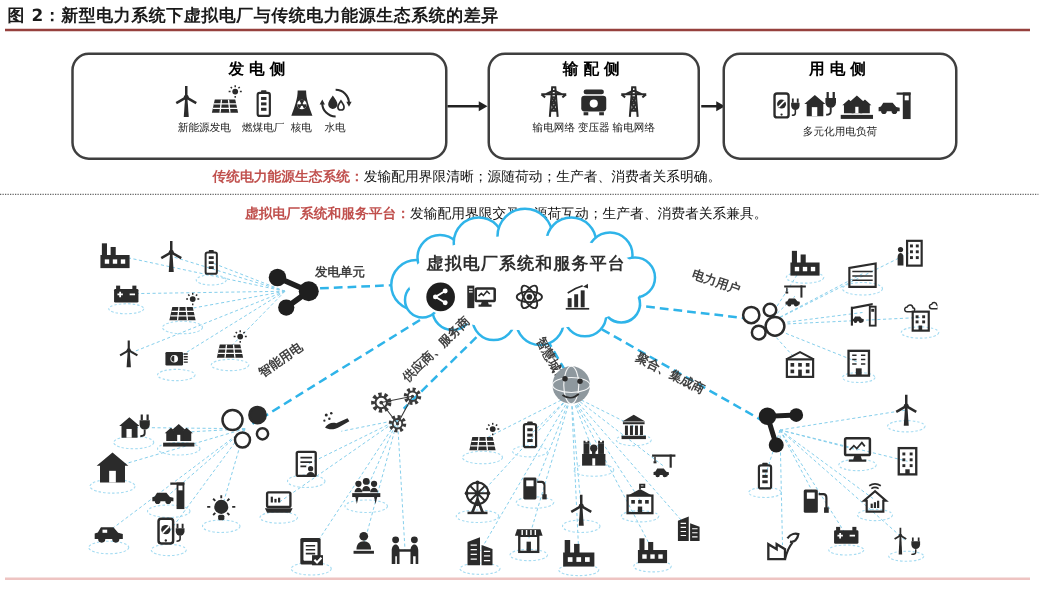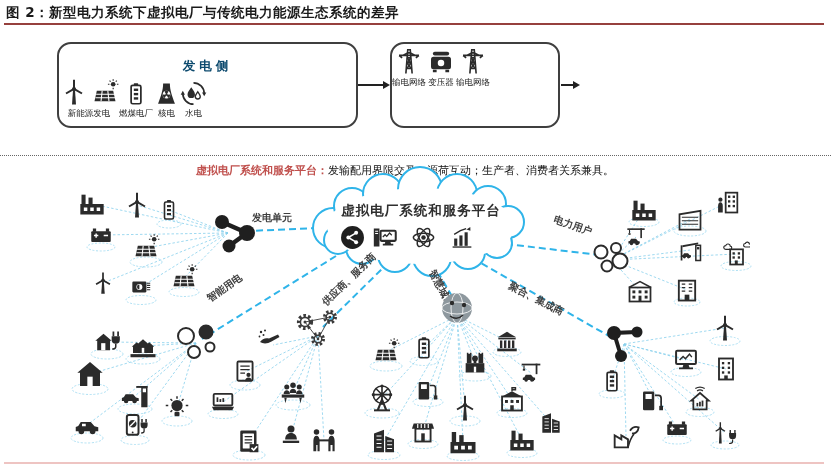--- a/index.html
+++ b/index.html
@@ -3,22 +3,22 @@
 <meta charset="utf-8">
 <style>
   html,body{margin:0;padding:0;background:#ffffff;}
   #figure{position:relative;width:831px;height:472px;background:#fff;overflow:hidden;
           font-family:"DejaVu Sans","Liberation Sans",sans-serif;}
   .fig-title{position:absolute;left:6px;top:4px;font-size:13.5px;font-weight:bold;color:#1a1a1a;letter-spacing:0.5px;}
   .title-underline{position:absolute;left:4px;top:23px;width:820px;height:2px;background:#96403d;}
   .bottom-line{position:absolute;left:4px;top:462px;width:820px;height:2px;background:#eec4c2;}
 
   .flowbox{position:absolute;border:2px solid #3f3f3f;border-radius:14px;background:#fff;box-sizing:border-box;}
-  .box-title{text-align:center;font-weight:bold;font-size:12.5px;color:#0c4a6e;letter-spacing:4px;margin-top:14px;}
-  .items{display:flex;justify-content:flex-start;align-items:flex-end;margin-top:2px;}
+  .box-title{text-align:center;font-weight:bold;font-size:12.5px;color:#000000;letter-spacing:4px;margin-top:3px;}
+  .items{display:flex;justify-content:center;align-items:flex-end;margin-top:2px;}
   .item{display:flex;flex-direction:column;align-items:center;}
   .icons{display:flex;gap:2px;align-items:flex-end;}
   .ilabel{font-size:8.5px;color:#222;margin-top:1px;white-space:nowrap;}
   .center-label{text-align:center;font-size:8.5px;color:#222;margin-top:1px;}
 
   .arrow{position:absolute;height:2px;background:#222;}
   .arrow::after{content:"";position:absolute;right:-6px;top:-3px;border-left:7px solid #222;
                 border-top:4px solid transparent;border-bottom:4px solid transparent;}
 
   .cmp-row{position:absolute;white-space:nowrap;font-size:11px;color:#111;}
@@ -446,20 +446,21 @@
             <use href="#s-hydro"></use>
           </svg>
         <div class="ilabel">水电</div>
       </div>
     </div>
   </div>
 
   <div class="arrow" style="left:358px;top:84px;width:26px"></div>
 
   <div class="flowbox" style="left:390px;top:42px;width:170px;height:86px">
+    <div class="box-title">输配侧</div>
     <div class="items">
       <div class="item">
         <svg width="30" height="30">
             <use href="#s-tower"></use>
           </svg>
         <div class="ilabel">输电网络</div>
       </div>
       <div class="item">
         <svg width="30" height="30">
             <use href="#s-transformer"></use>
@@ -470,21 +471,42 @@
         <svg width="30" height="30">
             <use href="#s-tower"></use>
           </svg>
         <div class="ilabel">输电网络</div>
       </div>
     </div>
   </div>
 
   <div class="arrow" style="left:561px;top:84px;width:13px"></div>
 
-
+  <div class="flowbox" style="left:578px;top:42px;width:188px;height:86px">
+    <div class="box-title">用电侧</div>
+    <div class="items" style="margin-top:4px">
+      <svg width="27" height="27">
+          <use href="#s-tabletplug"></use>
+        </svg>
+      <svg width="29" height="29">
+          <use href="#s-houseplug"></use>
+        </svg>
+      <svg width="31" height="31">
+          <use href="#s-community"></use>
+        </svg>
+      <svg width="30" height="30">
+          <use href="#s-evstation"></use>
+        </svg>
+    </div>
+    <div class="center-label">多元化用电负荷</div>
+  </div>
+
+  <div class="cmp-row" style="left:170px;top:134px">
+    <span class="cmp-label">传统电力能源生态系统：</span><span>发输配用界限清晰；源随荷动；生产者、消费者关系明确。</span>
+  </div>
   <div class="dotted-sep"></div>
   <div class="cmp-row" style="left:196px;top:163px">
     <span class="cmp-label">虚拟电厂系统和服务平台：</span><span>发输配用界限交叉；源荷互动；生产者、消费者关系兼具。</span>
   </div>
 
   <svg width="831" height="472" viewBox="0 0 831 472" style="position:absolute;left:0;top:0">
 
     <g stroke="#2fb4e9" stroke-width="2" stroke-dasharray="7 4" fill="none">
       <path d="M318 228 248 231"></path>
       <path d="M336 256 202 339"></path>

